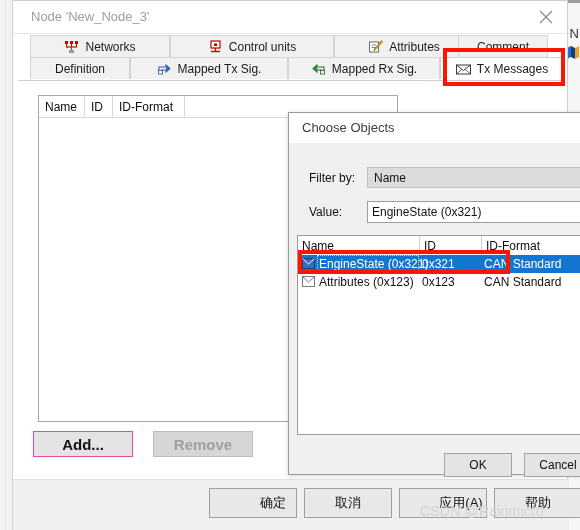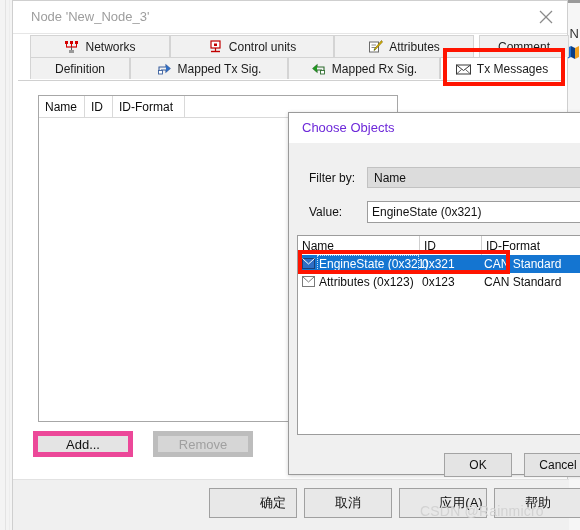--- a/index.html
+++ b/index.html
@@ -125,21 +125,21 @@
     border-color: #d0d0d0;
     z-index: 5;
   }
   .tab .tlabel { line-height: 1; }
   .tab .ticon { width: 15px; height: 14px; position: relative; flex: none; }
 
   
   .t-networks   { left: 12px;  width: 140px; text-align: right; }
   .t-control    { left: 152px; width: 164px; }
   .t-attributes { left: 316px; width: 140px; align-items: center; }
-  .t-comment    { left: 461px; width: 90px; }
+  .t-comment    { left: 440px; width: 90px; }
   
   .t-definition { left: 12px;  width: 100px; }
   .t-mappedtx   { left: 112px; width: 158px; }
   .t-mappedrx   { left: 270px; width: 152px; }
   .t-txmsg      { left: 422px; width: 124px; }
 
   
   .redbox {
     position: absolute;
     border: 4px solid #ff1400;
@@ -187,28 +187,29 @@
   }
   .gh.c0 { left: 0;   width: 46px; }
   .gh.c1 { left: 46px; width: 28px; }
   .gh.c2 { left: 74px; width: 72px; }
   .gh.c3 { left: 146px; width: 214px; border-right: none; }
 
   
   .btn {
     box-sizing: border-box;
     background: #e4e4e4;
-    border: 5px solid #ec4899;
-    font-size: 13px;
+    border: 1px solid #ec4899;
+    font-size: 15px;
     color: #111111;
     display: flex;
     align-items: center;
     justify-content: center;
     white-space: nowrap;
     cursor: default;
+    font-weight: bold;
   }
   .btn.disabled { color: #a0a0a0; background: #d6d6d6; border-color: #bdbdbd; }
   .btn-add    { position: absolute; left: 20px;  top: 430px; width: 100px; height: 26px; }
   .btn-remove { position: absolute; left: 140px; top: 430px; width: 100px; height: 26px; }
 
   
   .bottom-sep {
     position: absolute;
     left: 0; top: 478px; width: 556px; height: 1px;
     background: #e2e2e2;
@@ -260,21 +261,21 @@
   .choose-titlebar {
     position: absolute;
     left: 0; top: 0; right: 0; height: 30px;
     background: #ffffff;
     border-bottom: 1px solid #ffffff;
   }
   .choose-title {
     position: absolute;
     left: 13px; top: 7px;
     font-size: 13px;
-    color: #6d28d9;
+    color: #404040;
     white-space: nowrap;
     text-align: center;
   }
   .choose-body {
     position: absolute;
     left: 0; top: 30px; right: 0; bottom: 0;
     background: #f0f0f0;
   }
   .field-label {
     position: absolute;

